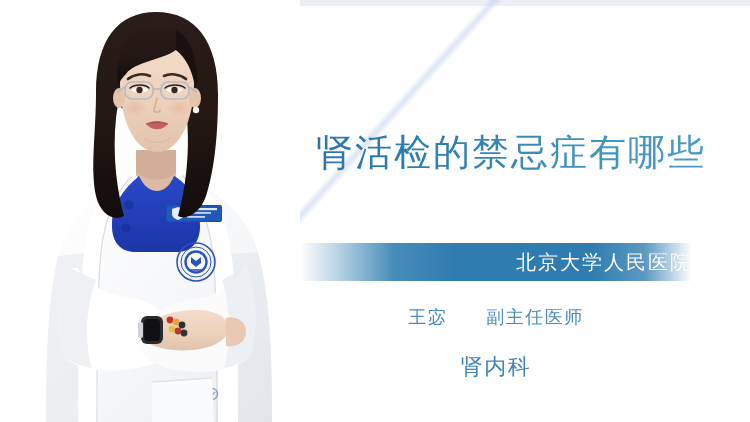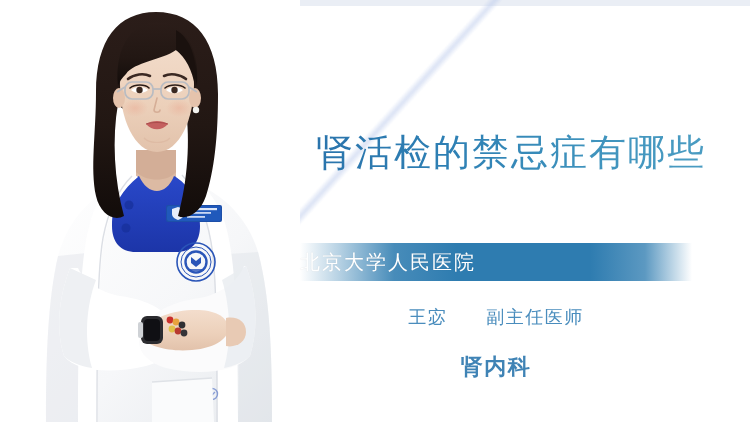--- a/index.html
+++ b/index.html
@@ -77,21 +77,21 @@
     left:300px; top:243px;
     width:392px; height:38px;
     background:linear-gradient(90deg,
         rgba(46,124,176,0) 0%,
         rgba(46,124,176,0.35) 10%,
         rgba(46,124,176,0.88) 24%,
         rgba(46,124,176,1) 40%,
         rgba(46,124,176,1) 74%,
         rgba(46,124,176,0.78) 88%,
         rgba(46,124,176,0) 100%);
-    display:flex; align-items:center; justify-content:flex-start;
+    display:flex; align-items:center; justify-content:flex-end;
   }
   .banner-label {
     color:#ffffff;
     font-size:20px;
     letter-spacing:2px;
     text-shadow:0 0 1px rgba(0,0,0,.12);
   }
 
   .doctor-row {
     position:absolute;
@@ -106,21 +106,20 @@
   .doctor-row .gap { display:inline-block; width:26px; }
 
   .dept {
     position:absolute;
     left:300px; top:352px;
     width:392px;
     text-align:center;
     color:#3f83b5;
     font-size:22px;
     letter-spacing:1.5px;
-    font-weight:bold;
   }
 </style>
 </head>
 <body>
 
 <div class="stage">
 
   <div class="top-band"></div>
   <div class="diag diag-a"></div>
   <div class="diag diag-c"></div>

